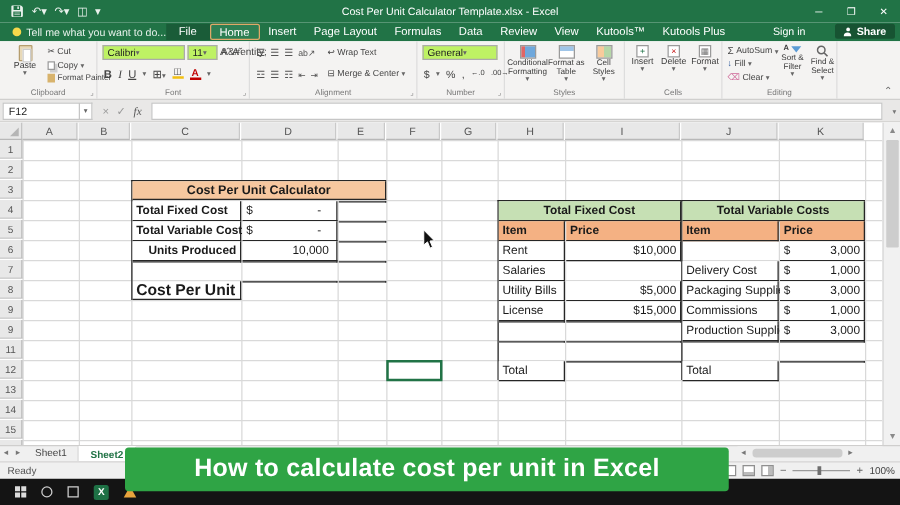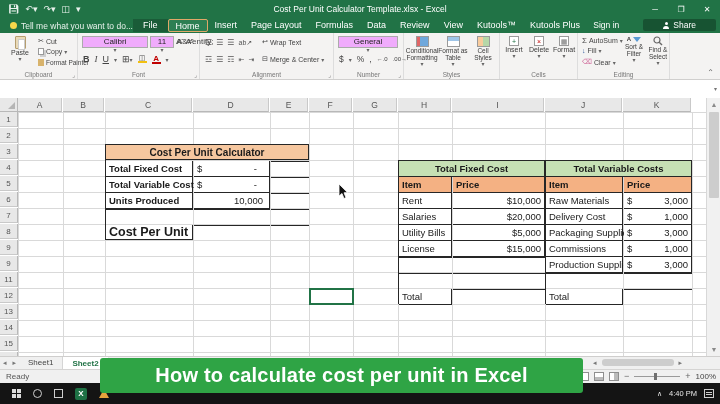--- a/index.html
+++ b/index.html
@@ -18,31 +18,31 @@
 
   
   #tabrow { left:0; top:18px; width:720px; height:15px; background:#217346; display:flex; align-items:center; }
   .rtab { color:#fff; font-size:9px; padding:1px 7px; height:13px; line-height:11px; white-space:nowrap; }
   .rtab.file { background:#1a5c38; padding:1px 10px; }
   .rtab.active { border:1px solid #e0a868; border-radius:2px; background:#2d7f53; }
   #tellme { display:flex; align-items:center; gap:4px; margin-left:10px; color:#e8f2ec; font-size:8.5px; white-space:nowrap; }
   .bulb { width:7px; height:7px; border-radius:50%; background:#f7d84b; display:inline-block; }
   #tab-right { position:absolute; right:4px; top:19px; display:flex; align-items:center; gap:24px; }
   #signin { color:#fff; font-size:8.5px; }
-  #share { display:flex; align-items:center; gap:4px; background:rgba(0,0,0,.28); border-radius:2px; color:#fff; font-size:8.5px; padding:1px 20px; height:12px; }
+  #share { display:flex; align-items:center; gap:4px; background:rgba(0,0,0,.28); border-radius:2px; color:#fff; font-size:8.5px; padding:1px 7px; height:12px;font-weight:bold; }
   .person { width:6px; height:6px; position:relative; }
   .person:before { content:""; position:absolute; left:1.5px; top:0; width:3px; height:3px; border-radius:50%; background:#fff; }
   .person:after { content:""; position:absolute; left:0; bottom:-1px; width:6px; height:3px; border-radius:3px 3px 0 0; background:#fff; }
 
   
   #ribbon { left:0; top:33px; width:720px; height:47px; background:#f4f3f2; border-bottom:1px solid #d0cfce; font-size:7px; color:#3b3b3b; }
   .grp { position:absolute; top:0; height:46px; border-right:1px solid #ddd; }
   .grp-label { position:absolute; bottom:1px; left:0; right:0; text-align:center; font-size:6.5px; color:#777; }
   .launcher { position:absolute; bottom:1px; right:2px; font-size:6px; color:#888; }
-  .combo { background:#f0abfc; border:1px solid #ababab; height:12px; display:flex; align-items:center; padding:0 3px; font-size:8px; color:#222;flex-direction:column; }
+  .combo { background:#bef264; border:1px solid #ababab; height:12px; display:flex; align-items:center; padding:0 3px; font-size:8px; color:#222; }
   .combo .dd { color:#666; font-size:6px; }
   .mini { display:flex; align-items:center; gap:2px; font-size:7px; color:#444; white-space:nowrap; }
   .icon-sq { display:inline-block; width:8px; height:8px; border:1px solid #9a9a9a; background:#fff; }
   .bigbtn { position:absolute; display:flex; flex-direction:column; align-items:center; justify-content:flex-start; text-align:center; line-height:7px; color:#3b3b3b; }
   .clipboard-ic { width:11px; height:13px; background:#e8d9b8; border:1px solid #b59d6e; border-radius:1px; position:relative; }
   .clipboard-ic:before { content:""; position:absolute; left:2px; top:2px; width:5px; height:9px; background:#fff; border:1px solid #ccc; }
   .colorbar { display:block; width:9px; height:2px; margin-top:0px; }
   .tri-dd { font-size:6px; color:#666; }
   .sumline { display:flex; align-items:center; gap:2px; }
   .funnel { width:0; height:0; border-left:4px solid transparent; border-right:4px solid transparent; border-top:5px solid #5b9bd5; display:inline-block; }
@@ -344,20 +344,30 @@
           </svg>
         <span style="font-size:6.5px;">Find &amp; Select</span>
         <span class="tri-dd">▾</span>
       </div>
       <div class="grp-label">Editing</div>
     </div>
 
     <div id="ribbon-collapse">⌃</div>
   </div>
 
+  <div id="formulabar" class="abs">
+    <div id="namebox">F12</div>
+    <div id="namebox-dd">▾</div>
+    <div class="fxbtns">
+      <span>×</span>
+      <span>✓</span>
+      <span class="fx-it">fx</span>
+    </div>
+    <div id="formula-input"></div>
+  </div>
   <div id="fbar-exp" class="abs">▾</div>
 
   <div id="sheet" class="abs">
     <div id="gridlayer">
         <div class="gl-v" style="left: 18px; height: 244px;"></div>
         <div class="gl-v" style="left: 63px; height: 244px;"></div>
         <div class="gl-v" style="left: 105px; height: 244px;"></div>
         <div class="gl-v" style="left: 193px; height: 244px;"></div>
         <div class="gl-v" style="left: 270px; height: 244px;"></div>
         <div class="gl-v" style="left: 309px; height: 244px;"></div>
@@ -425,58 +435,56 @@
         <span>$</span>
           <span style="padding-right:9px;">-</span>
       </div>
       <div class="tcell" style="left:165px;top:16px;width:38px;"></div>
       <div class="tcell b" style="left:0;top:32px;width:87px;">Total Variable Cost</div>
       <div class="tcell acct" style="left:88px;top:32px;width:76px;">
         <span>$</span>
           <span style="padding-right:9px;">-</span>
       </div>
       <div class="tcell" style="left:165px;top:32px;width:38px;"></div>
-      <div class="tcell b" style="left:0;top:48px;width:87px;">Units Produced</div>
+      <div class="tcell b" style="left:0;top:48px;width:87px;text-align:right;">Units Produced</div>
       <div class="tcell num-r" style="left:88px;top:48px;width:76px;padding-right:6px;">10,000</div>
       <div class="tcell" style="left:165px;top:48px;width:38px;"></div>
       <div class="tcell" style="left:0;top:64px;width:87px;"></div>
       <div class="tcell" style="left:88px;top:64px;width:76px;"></div>
       <div class="tcell" style="left:165px;top:64px;width:38px;"></div>
       <div class="tcell b" style="left:0;top:80px;width:87px;font-size:12.5px;line-height:14px;z-index:2;background:transparent;">Cost Per Unit</div>
       <div class="tcell shaded" style="left:88px;top:80px;width:76px;"></div>
       <div class="tcell" style="left:165px;top:80px;width:38px;"></div>
     </div>
 
     <div class="tbl" style="left:398px;top:62px;width:147px;height:144px;">
       <div class="tcell hdr-green" style="left:0;top:0;width:146px;">Total Fixed Cost</div>
       <div class="tcell hdr-orange" style="left:0;top:16px;width:53px;">Item</div>
       <div class="tcell hdr-orange" style="left:54px;top:16px;width:92px;">Price</div>
 
       <div class="tcell" style="left:0;top:32px;width:53px;">Rent</div>
       <div class="tcell num-r" style="left:54px;top:32px;width:92px;">$10,000</div>
       <div class="tcell" style="left:0;top:48px;width:53px;">Salaries</div>
-      <div class="tcell num-r" style="left:54px;top:48px;width:92px;">$20,000</div>
       <div class="tcell" style="left:0;top:64px;width:53px;">Utility Bills</div>
       <div class="tcell num-r" style="left:54px;top:64px;width:92px;">$5,000</div>
       <div class="tcell" style="left:0;top:80px;width:53px;">License</div>
       <div class="tcell num-r" style="left:54px;top:80px;width:92px;">$15,000</div>
       <div class="tcell" style="left:0;top:96px;width:53px;"></div>
       <div class="tcell" style="left:54px;top:96px;width:92px;"></div>
       <div class="tcell" style="left:0;top:112px;width:53px;"></div>
       <div class="tcell" style="left:54px;top:112px;width:92px;"></div>
       <div class="tcell" style="left:0;top:128px;width:53px;">Total</div>
       <div class="tcell shaded" style="left:54px;top:128px;width:92px;"></div>
     </div>
 
     <div class="tbl" style="left:545px;top:62px;width:147px;height:144px;">
       <div class="tcell hdr-green" style="left:0;top:0;width:146px;">Total Variable Costs</div>
       <div class="tcell hdr-orange" style="left:0;top:16px;width:77px;">Item</div>
       <div class="tcell hdr-orange" style="left:78px;top:16px;width:68px;">Price</div>
 
-      <div class="tcell" style="left:0;top:32px;width:77px;">Raw Materials</div>
       <div class="tcell acct" style="left:78px;top:32px;width:68px;">
           <span>$</span>
           <span>3,000</span>
         </div>
       <div class="tcell" style="left:0;top:48px;width:77px;">Delivery Cost</div>
       <div class="tcell acct" style="left:78px;top:48px;width:68px;">
           <span>$</span>
           <span>1,000</span>
         </div>
       <div class="tcell" style="left:0;top:64px;width:77px;">Packaging Supplies</div>
@@ -543,23 +551,18 @@
         <span></span>
         <span></span>
         <span></span>
         <span></span>
       </span>
     <span class="tb-ic" id="cortana-ic"></span>
     <span class="tb-ic" id="taskview-ic"></span>
     <span class="tb-ic" id="excel-ic">X</span>
     <span class="tb-ic" id="tri-ic"></span>
   </div>
-  <div id="tray" class="abs">
-    <span id="tray-chevron">∧</span>
-    <span id="clock">4:40 PM</span>
-    <span id="action-ic"></span>
-  </div>
 
   <div id="banner" class="abs">
     <span id="banner-text">How to calculate cost per unit in Excel</span>
   </div>
 
 </div>
 
 </body></html>

